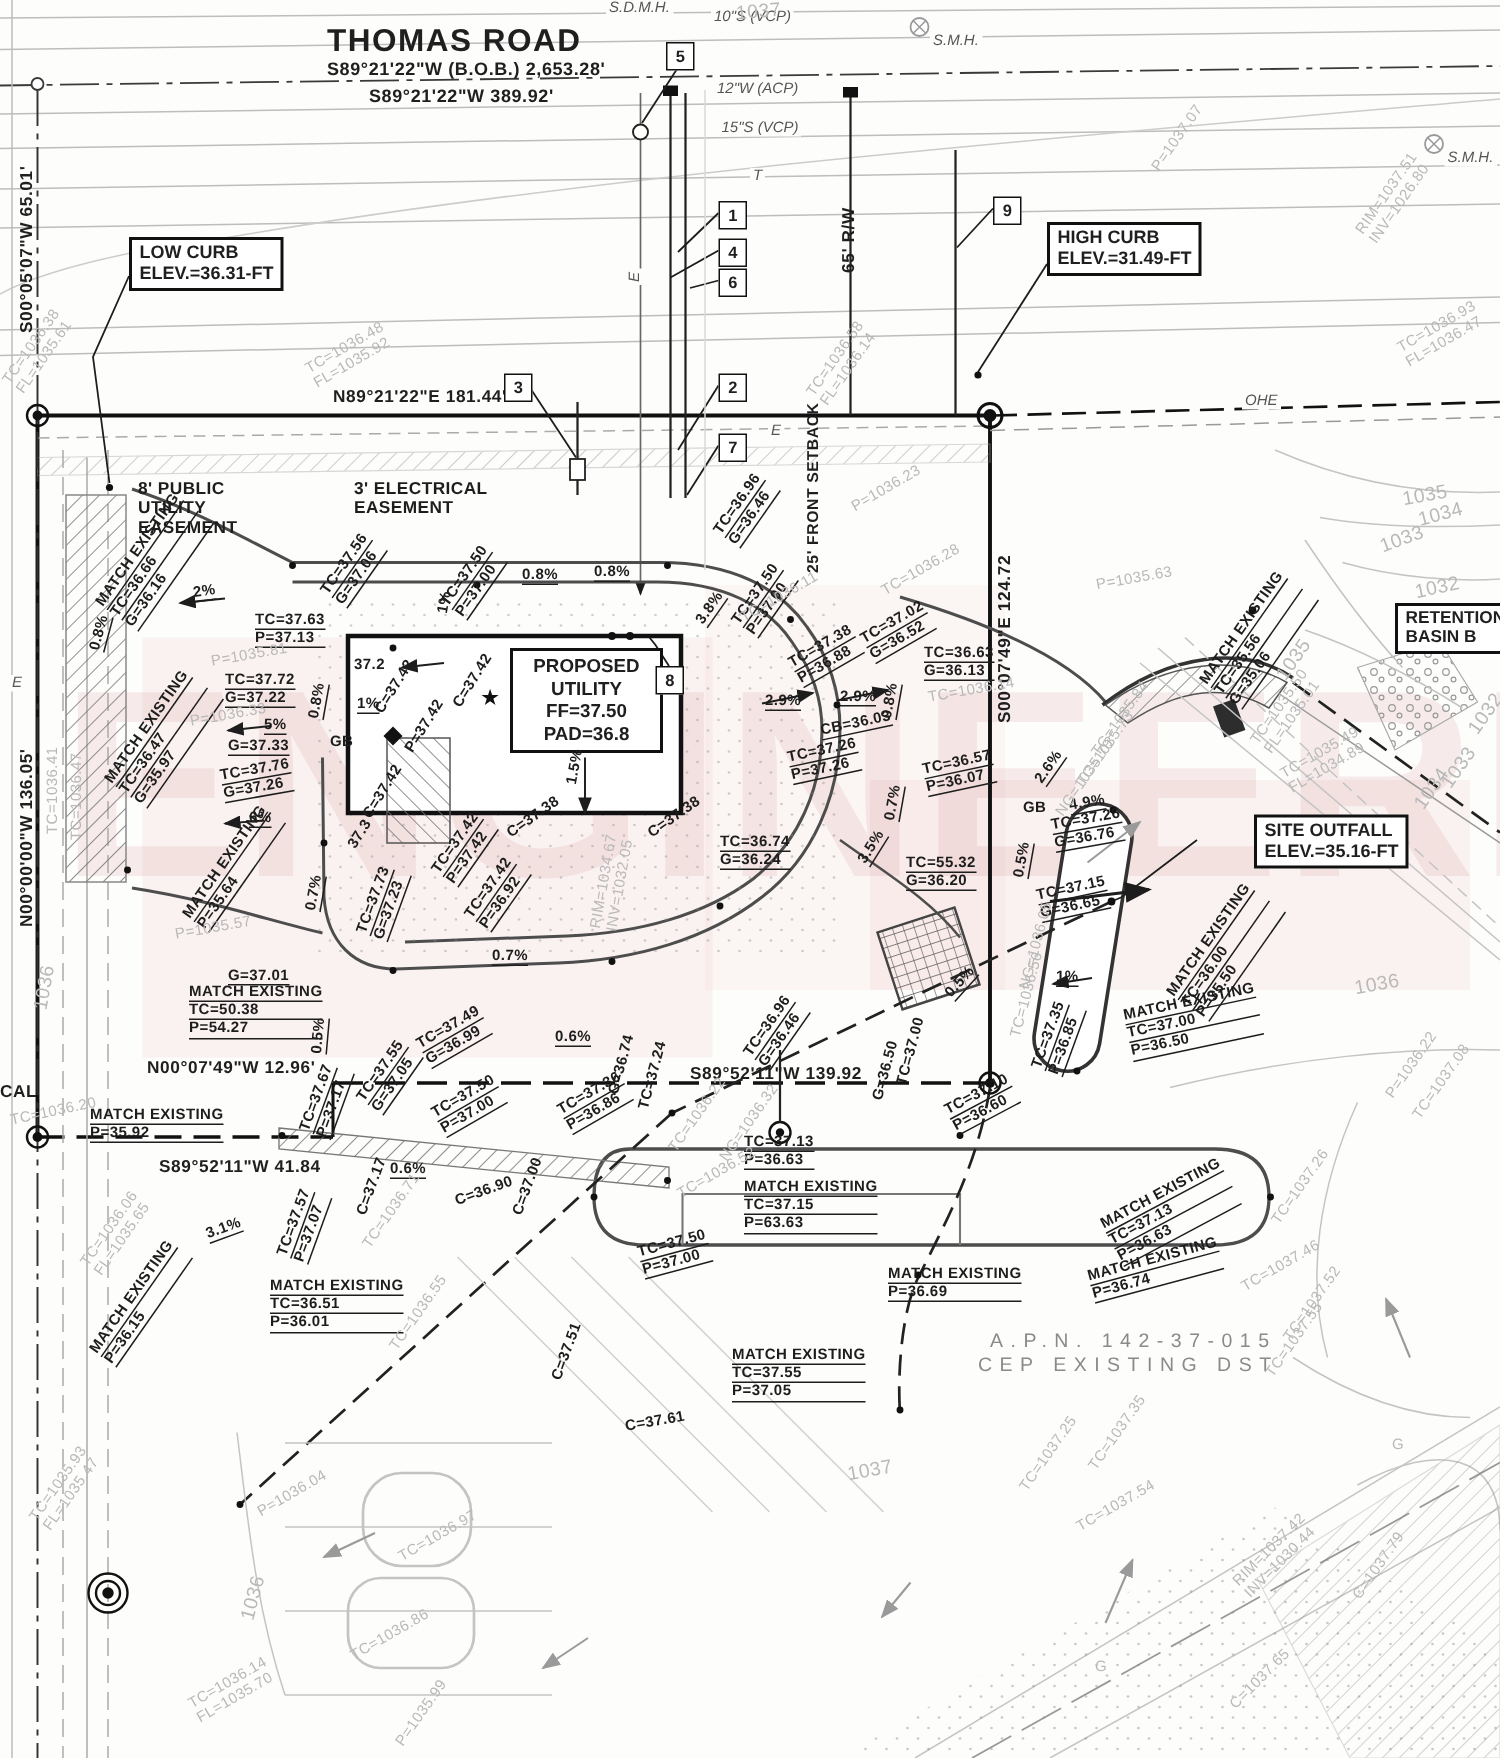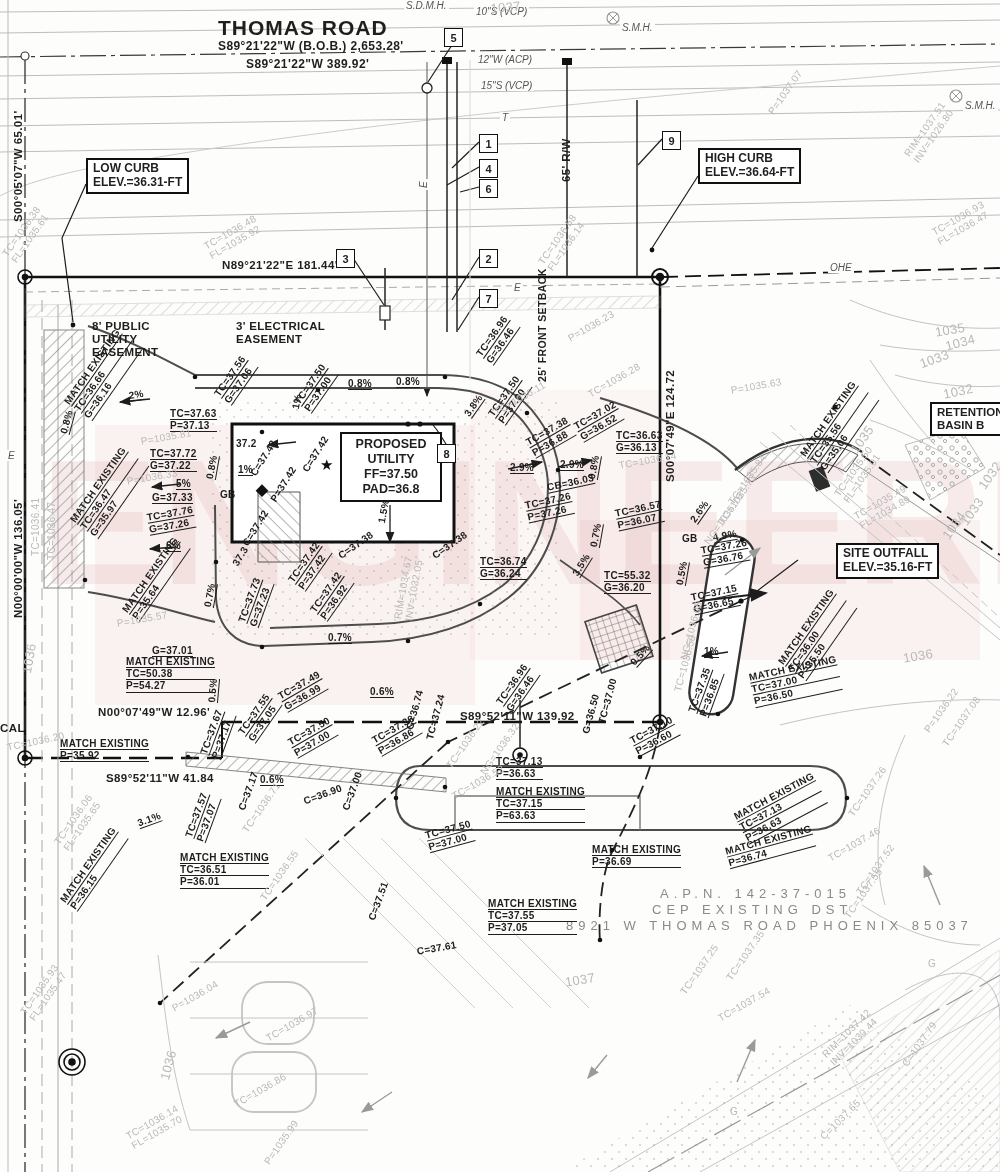--- a/index.html
+++ b/index.html
@@ -303,42 +303,41 @@
       <span>3' ELECTRICAL</span>
         <span>EASEMENT</span>
     </div>
 
     <div class="lblbox" style="left:86px;top:158px;">
       <div>LOW CURB</div>
         <div>ELEV.=36.31-FT</div>
     </div>
     <div class="lblbox" style="left:698px;top:148px;">
       <div>HIGH CURB</div>
-        <div>ELEV.=36.64-FT</div>
+        <div>ELEV.=31.49-FT</div>
     </div>
     <div class="lblbox" style="left:930px;top:402px;width:70px;overflow:hidden;font-size:11.5px;">
       <div>RETENTION</div>
         <div>BASIN B</div>
     </div>
     <div class="lblbox" style="left:836px;top:543px;">
       <div>SITE OUTFALL</div>
         <div>ELEV.=35.16-FT</div>
     </div>
 
     <div class="bldgbox" style="left:340px;top:432px;width:90px;">
       <div>PROPOSED</div>
         <div>UTILITY</div>
       <div>FF=37.50</div>
         <div>PAD=36.8</div>
     </div>
     <div class="star" style="left:320px;top:456px;">★</div>
 
     <div class="apnline" style="left:660px;top:886px;">A.P.N. 142-37-015</div>
     <div class="apnline" style="left:652px;top:902px;">CEP EXISTING DST</div>
-    <div class="apnline" style="left:566px;top:918px;">8921 W THOMAS ROAD PHOENIX 85037</div>
 
     <div id="callout-layer">
         <div class="callout" style="left: 444px; top: 28px;">5</div>
         <div class="callout" style="left: 479px; top: 134px;">1</div>
         <div class="callout" style="left: 479px; top: 159px;">4</div>
         <div class="callout" style="left: 479px; top: 179px;">6</div>
         <div class="callout" style="left: 662px; top: 131px;">9</div>
         <div class="callout" style="left: 336px; top: 249px;">3</div>
         <div class="callout" style="left: 479px; top: 249px;">2</div>
         <div class="callout" style="left: 479px; top: 289px;">7</div>

